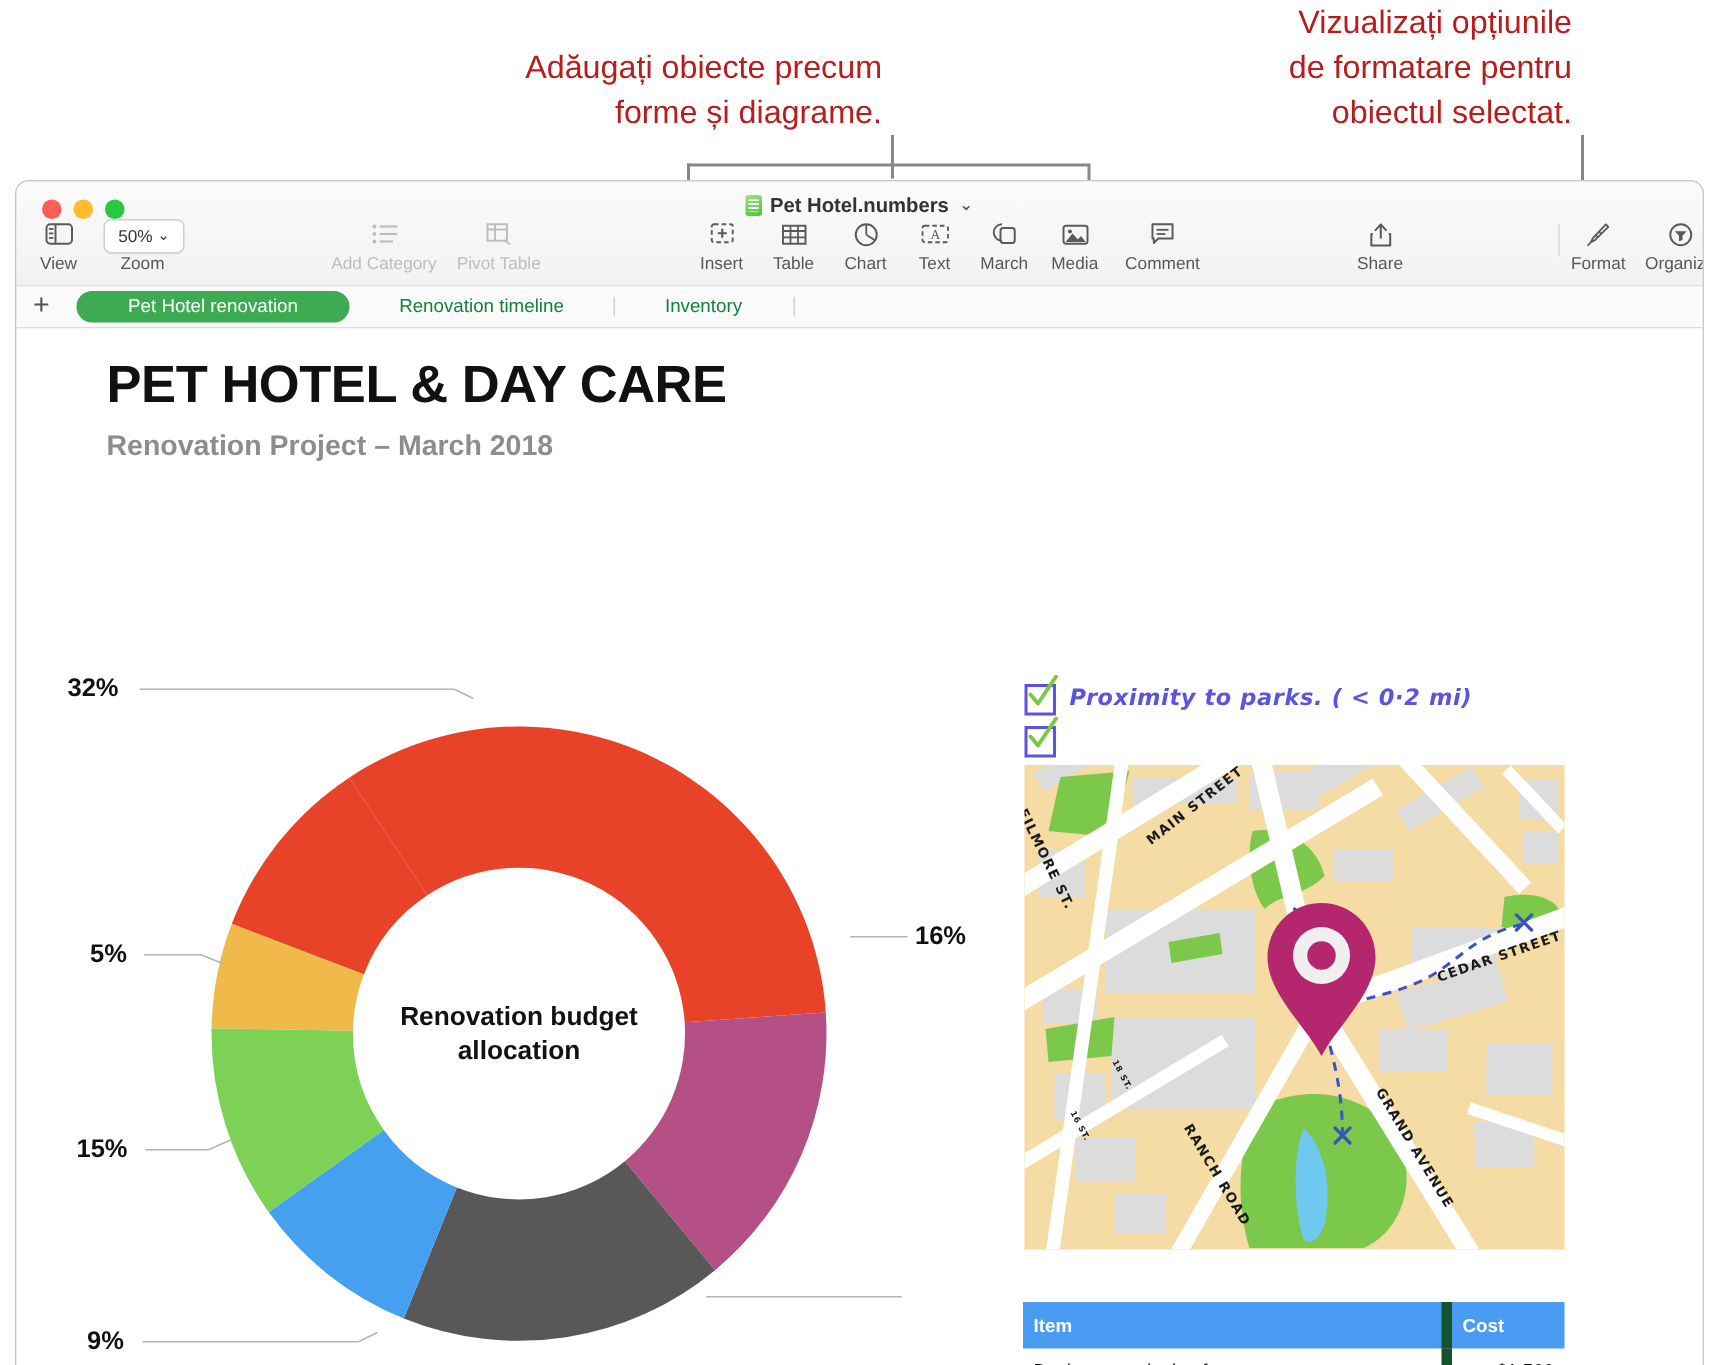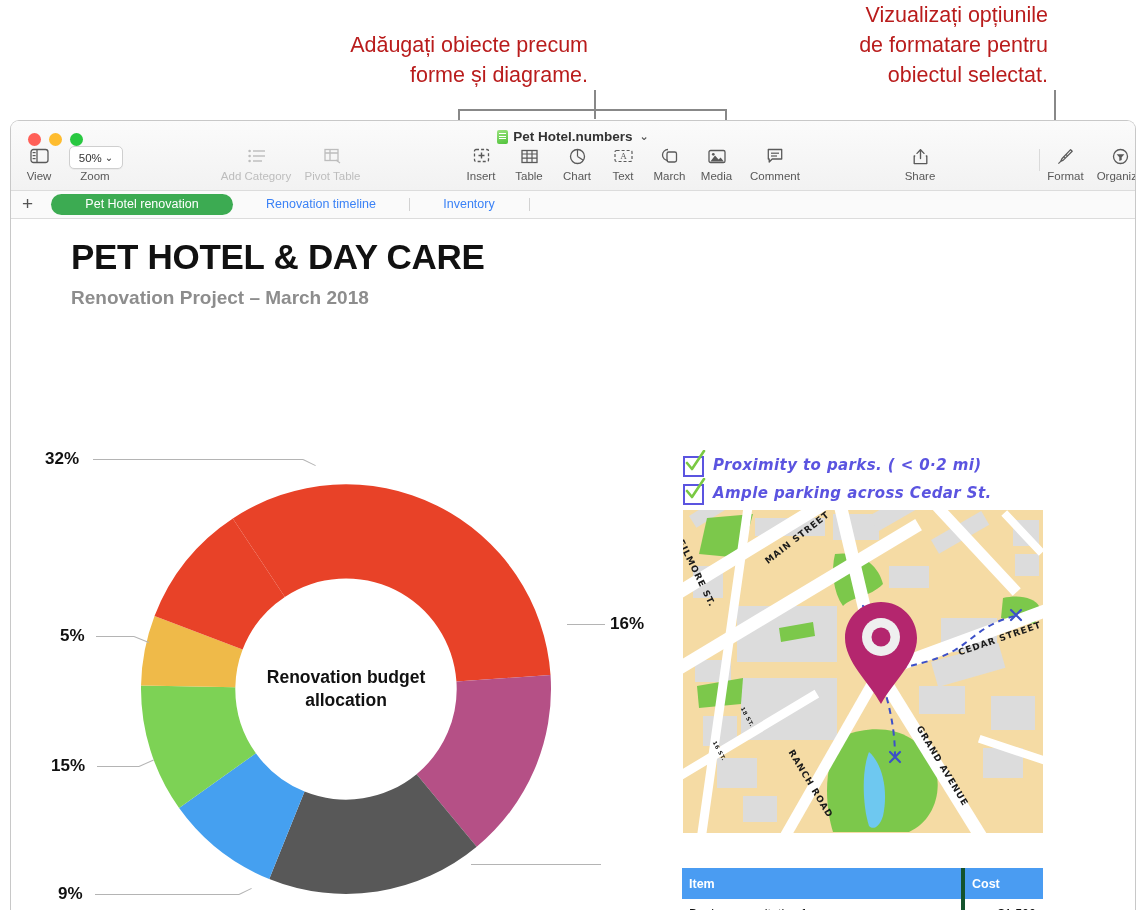--- a/index.html
+++ b/index.html
@@ -68,21 +68,21 @@
   .tb-sep{position:absolute;top:28px;width:1px;height:22px;background:#dadada;}
 
   
   #tabbar{
     position:relative;height:27px;background:#fafafa;
     border-bottom:1px solid #dcdcdc;
   }
   #add-sheet{position:absolute;left:11px;top:3px;font-size:19px;color:#555;line-height:19px;cursor:default;}
   .sheet-tab{
     position:absolute;top:3px;height:21px;line-height:21px;
-    font-size:12.5px;color:#3b82f6;text-align:center;border-radius:11px;
+    font-size:12.5px;color:#15803d;text-align:center;border-radius:11px;
     padding:0 14px;box-sizing:border-box;
   }
   .sheet-tab.active{background:#3cab52;color:#fff;font-weight:normal;}
   .tab-div{position:absolute;top:7px;width:1px;height:13px;background:#d2d2d2;}
 
   
   #canvas{position:relative;height:693px;background:#fff;}
 
   #doc-head{position:absolute;left:60px;top:18px;}
   #doc-h1{font-size:35px;font-weight:bold;color:#111;letter-spacing:-.3px;line-height:40px;}
@@ -114,21 +114,21 @@
   #map{position:absolute;left:672px;top:291px;width:360px;height:323px;overflow:hidden;background:#f5dba4;}
   .mlabel{position:absolute;font-size:9px;font-weight:bold;color:#1a1a1a;letter-spacing:1px;white-space:nowrap;font-family:"DejaVu Sans",sans-serif;}
   .mlabel.small{font-size:5.5px;letter-spacing:.5px;}
 
   
   #table{position:absolute;left:671px;top:649px;width:361px;border-collapse:collapse;font-size:12.5px;color:#111;}
   #table th{background:#4a9cf2;color:#fff;font-weight:bold;text-align:left;padding:5px 7px;height:21px;font-size:12.5px;border:none;}
   #table th.num{text-align:left;}
   #table td{padding:5px 7px;height:19px;border-bottom:1px solid #c9d8ea;}
   #table td.num{text-align:right;}
-  #table .col-item{width:265px;border-right:4px solid #14532d;}
+  #table .col-item{width:265px;border-right:7px solid #14532d;}
 </style>
 </head>
 <body>
 
 <div class="callout" id="callout-left">Adăugați obiecte precum
 forme și diagrame.</div>
 <div class="leader leader-v" style="left:594px;top:90px;height:29px;"></div>
 <div class="leader leader-h" style="left:458px;top:109px;width:268px;"></div>
 <div class="leader leader-v" style="left:458px;top:109px;height:12px;"></div>
 <div class="leader leader-v" style="left:725px;top:109px;height:12px;"></div>
@@ -386,21 +386,20 @@
             </svg>
         </span>
         <span class="chk-txt">Proximity to parks. ( &lt; 0·2 mi)</span>
       </div>
       <div class="chk-row">
         <span class="chk-box">
           <svg width="22" height="24" viewBox="0 0 22 24">
               <path d="M3 13 L8 19 L20 1" fill="none" stroke="#7ac943" stroke-width="2.6" stroke-linecap="round" stroke-linejoin="round"></path>
             </svg>
         </span>
-        <span class="chk-txt">Ample parking across  Cedar St.</span>
       </div>
     </div>
 
     <div id="map">
       <svg width="360" height="323" viewBox="0 0 360 323">
         <rect width="360" height="323" fill="#f5dba4"></rect>
 
         <g fill="#dcdcdc">
           <rect x="6" y="6" width="42" height="14" transform="rotate(-32 6 6)"></rect>
           <rect x="72" y="8" width="70" height="18"></rect>

